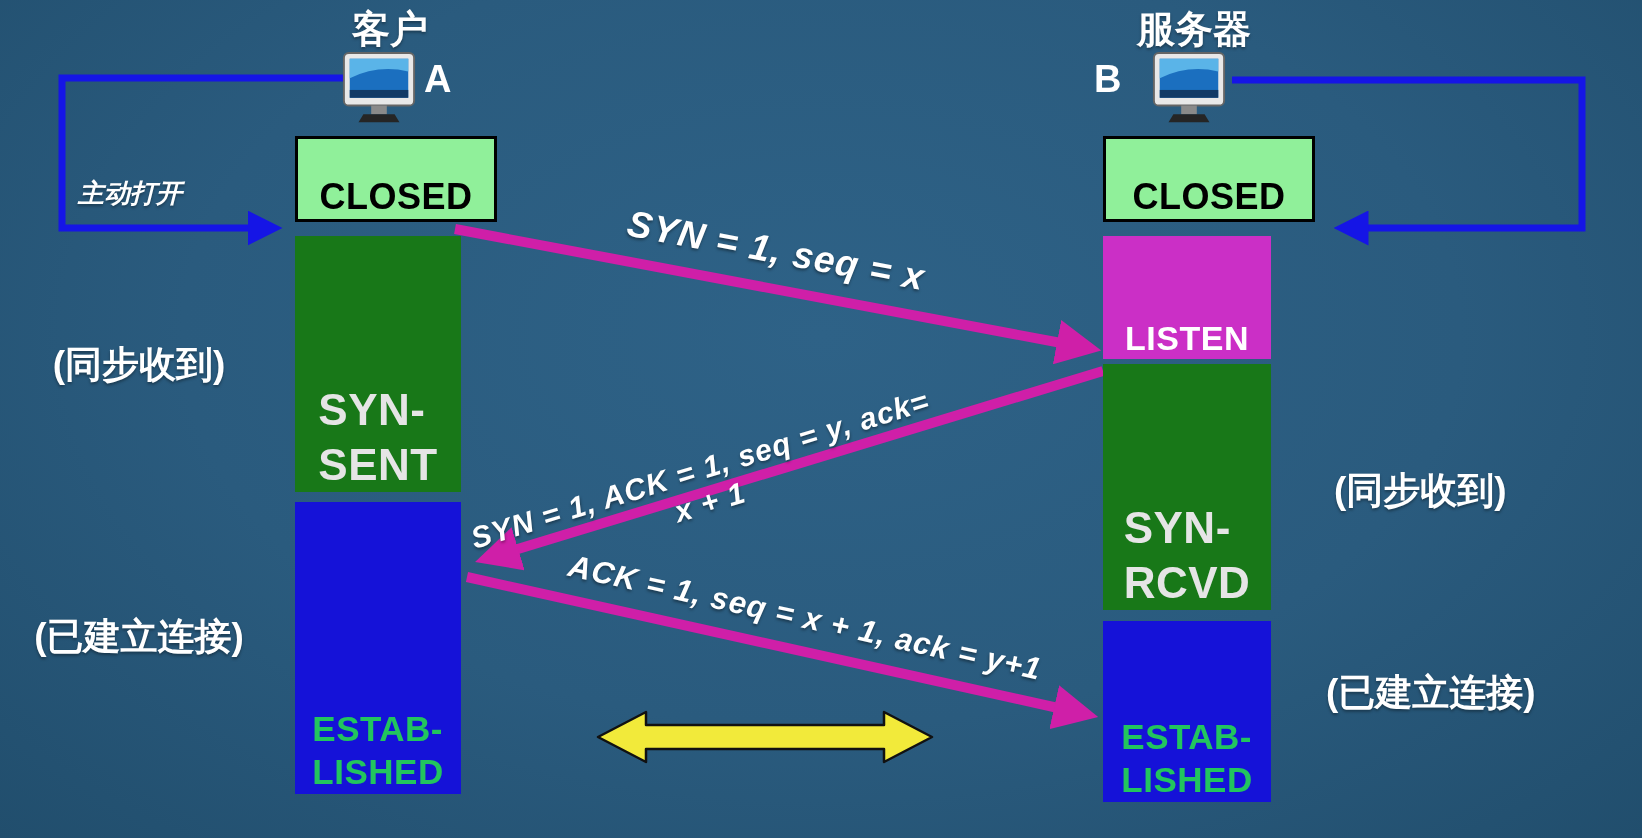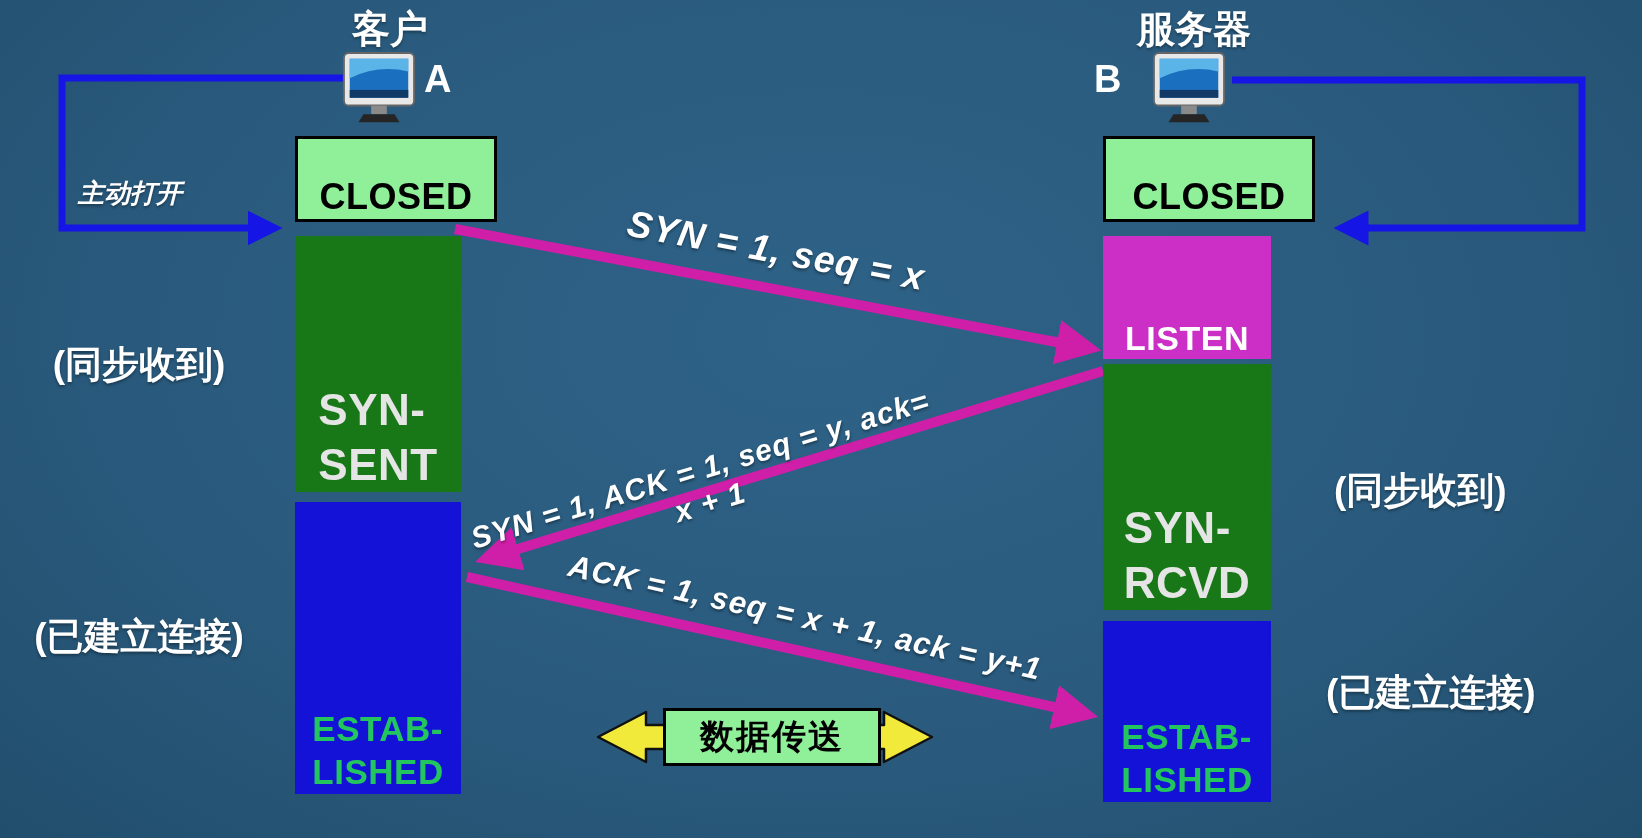--- a/index.html
+++ b/index.html
@@ -144,17 +144,14 @@
 
   <div class="note note-syn-sent">(同步收到)</div>
   <div class="note note-client-est">(已建立连接)</div>
   <div class="note note-syn-rcvd">(同步收到)</div>
   <div class="note note-server-est">(已建立连接)</div>
 
   <div class="msg msg-syn">SYN = 1, seq = x</div>
   <div class="msg msg-synack">SYN = 1, ACK = 1, seq = y, ack= x + 1</div>
   <div class="msg msg-ack">ACK = 1, seq = x + 1, ack = y+1</div>
 
-  <div class="data-box">
-    <span>数据传送</span>
-  </div>
 
 </div>
 
 </body></html>

